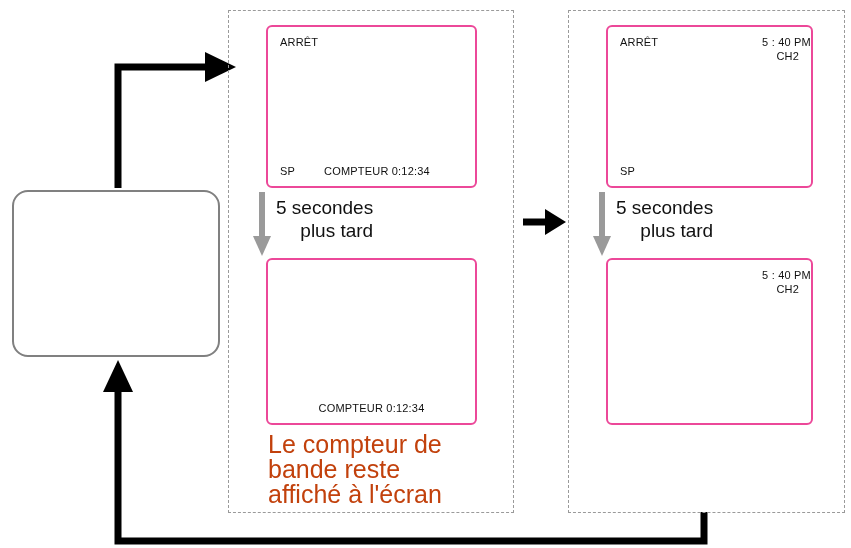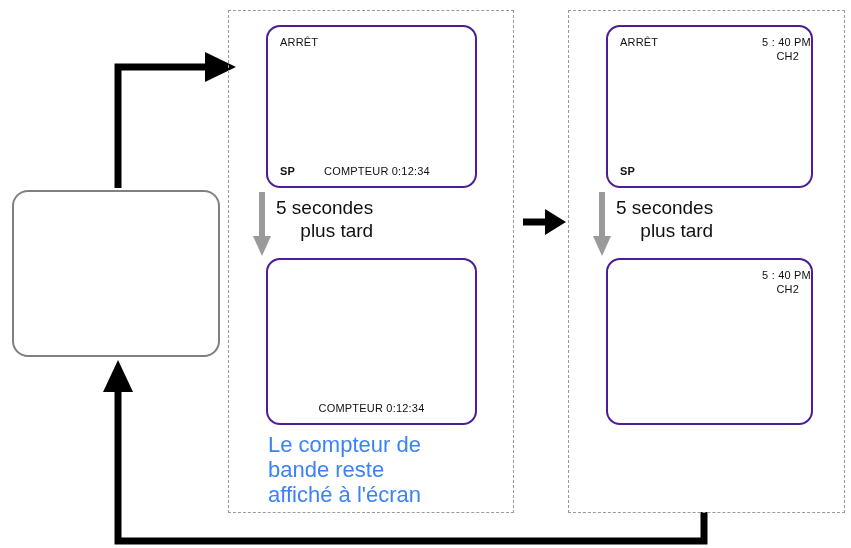--- a/index.html
+++ b/index.html
@@ -24,35 +24,35 @@
     background: transparent;
   }
   #group-left  { left: 228px; top: 10px; width: 286px; height: 503px; }
   #group-right { left: 568px; top: 10px; width: 277px; height: 503px; }
 
   
   .lcd {
     position: absolute;
     box-sizing: border-box;
     background: #ffffff;
-    border: 2px solid #4c1d95;
-    border-radius: 14px;
+    border: 2px solid #ec4899;
+    border-radius: 6px;
   }
   .lcd-txt {
     position: absolute;
     font-size: 11px;
     color: #111111;
     letter-spacing: 0.2px;
     white-space: nowrap;
     font-family: "Liberation Sans", sans-serif;
   }
   .tl { left: 12px;  top: 9px; }
   .tr { right: 0; top: 9px; }
   .tr2 { right: 12px; top: 23px; text-align: center; }
-  .bl { left: 12px;  bottom: 9px; font-weight: bold; }
+  .bl { left: 12px;  bottom: 9px; }
   .bm { left: 50%; transform: translateX(-50%); bottom: 9px; }
   .bl2 { left: 56px; bottom: 9px; }
 
   
   #start-box {
     position: absolute;
     left: 12px; top: 190px;
     width: 208px; height: 167px;
     box-sizing: border-box;
     background: #ffffff;
@@ -64,23 +64,23 @@
   .step-label {
     position: absolute;
     font-size: 19px;
     line-height: 23px;
     color: #111111;
     white-space: pre;
     text-align: right;
   }
   .caption {
     position: absolute;
-    font-size: 22px;
+    font-size: 25px;
     line-height: 25px;
-    color: #3b82f6;
+    color: #c2410c;
     white-space: pre;
   }
 
   
   #wires {
     position: absolute;
     left: 0; top: 0;
     width: 851px; height: 548px;
     pointer-events: none;
   }

